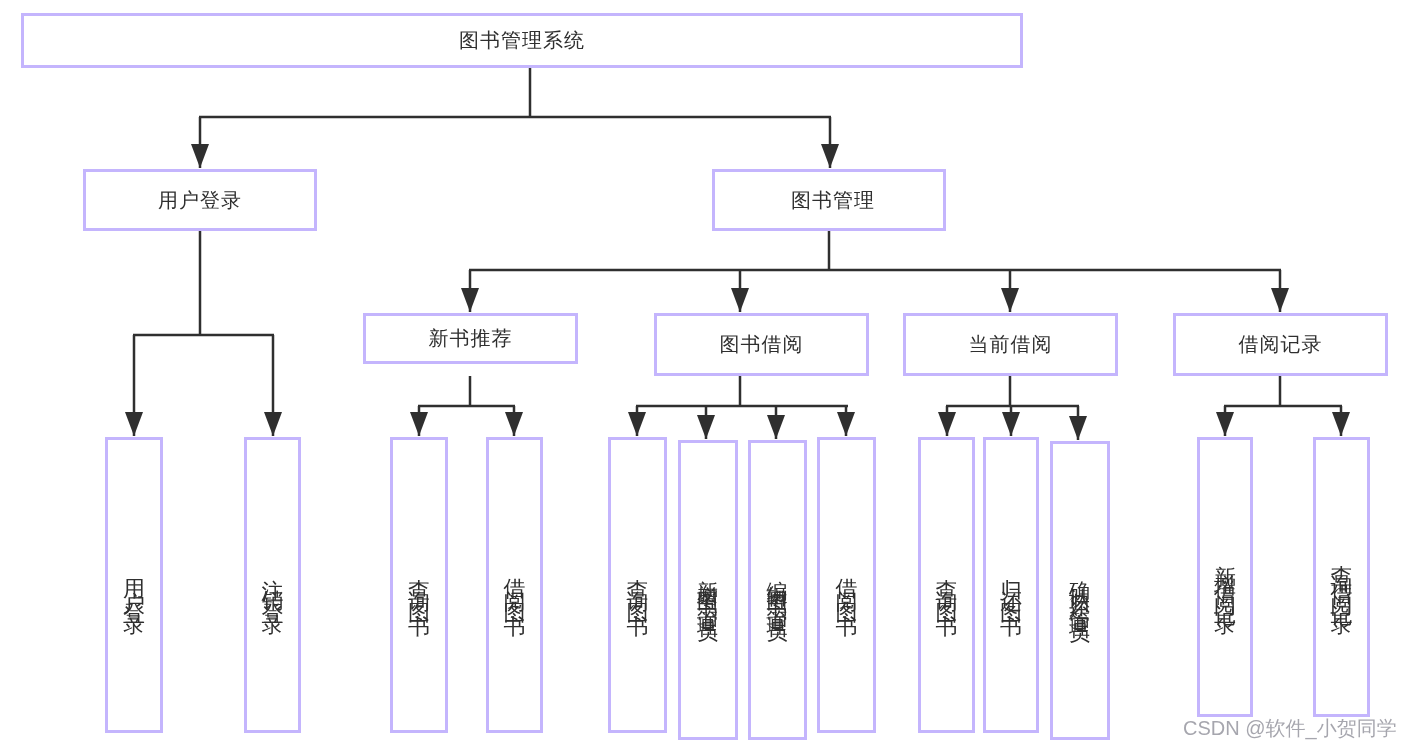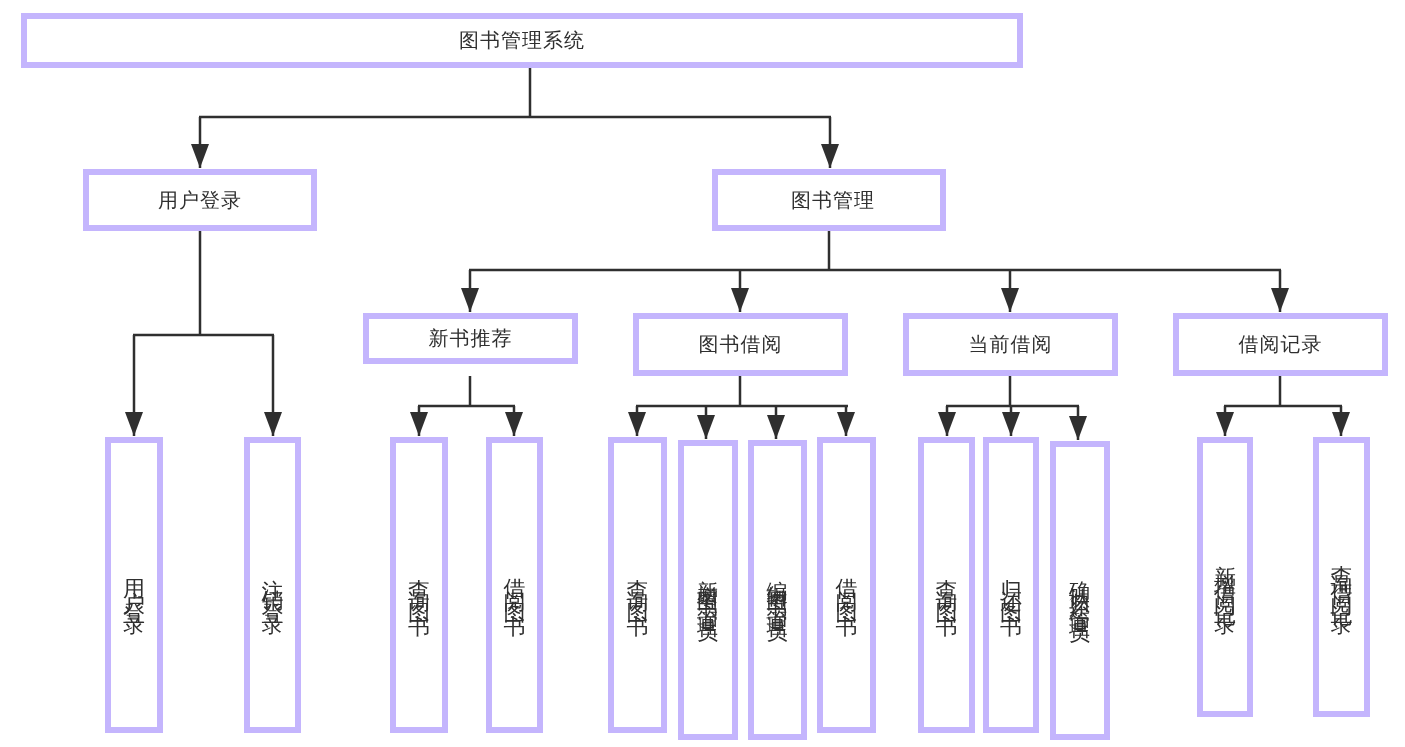--- a/index.html
+++ b/index.html
@@ -8,21 +8,21 @@
     width:1405px;height:747px;
     background:#ffffff;
     font-family:"Liberation Sans", sans-serif;
     color:#2f2f2f;
     overflow:hidden;
   }
   #wires{position:absolute;left:0;top:0;z-index:0;}
   .node{
     position:absolute;
     box-sizing:border-box;
-    border:6px solid #c4b5fd;
+    border:3px solid #c4b5fd;
     background:#ffffff;
     display:flex;
     align-items:center;
     justify-content:center;
     z-index:1;
   }
   .hlabel{
     font-size:20px;
     letter-spacing:1px;
     white-space:nowrap;
@@ -35,21 +35,21 @@
     white-space:nowrap;
   }
   .ls4 span{letter-spacing:12px;}
   .ls6 span{letter-spacing:10px;}
   .ls9 span{letter-spacing:6px;font-size:21px;}
   
   #root {left:21px;  top:13px;  width:1002px;height:55px;}
   #l2-0 {left:83px;  top:169px; width:234px; height:62px;}
   #l2-1 {left:712px; top:169px; width:234px; height:62px;padding-left:8px;}
   #l3-0 {left:363px; top:313px; width:215px; height:51px;}
-  #l3-1 {left:633px; top:313px; width:215px; height:63px;}
+  #l3-1 {left:654px; top:313px; width:215px; height:63px;}
   #l3-2 {left:903px; top:313px; width:215px; height:63px;}
   #l3-3 {left:1173px;top:313px; width:215px; height:63px;}
   #lf-0 {left:105px; top:437px; width:58px; height:296px;}
   #lf-1 {left:244px; top:437px; width:57px; height:296px;}
   #lf-2 {left:390px; top:437px; width:58px; height:296px;}
   #lf-3 {left:486px; top:437px; width:57px; height:296px;}
   #lf-4 {left:608px; top:437px; width:59px; height:296px;}
   #lf-5 {left:678px; top:440px; width:60px; height:300px;}
   #lf-6 {left:748px; top:440px; width:59px; height:300px;}
   #lf-7 {left:817px; top:437px; width:59px; height:296px;}
@@ -178,14 +178,15 @@
   <div class="node leaf ls9" id="lf-10">
     <span>确认归还（管理员）</span>
   </div>
   <div class="node leaf ls6" id="lf-11">
     <span>新增借阅记录</span>
   </div>
   <div class="node leaf ls6" id="lf-12">
     <span>查询借阅记录</span>
   </div>
 
+  <div id="wm">CSDN @软件_小贺同学</div>
 
 </div>
 
 </body></html>

